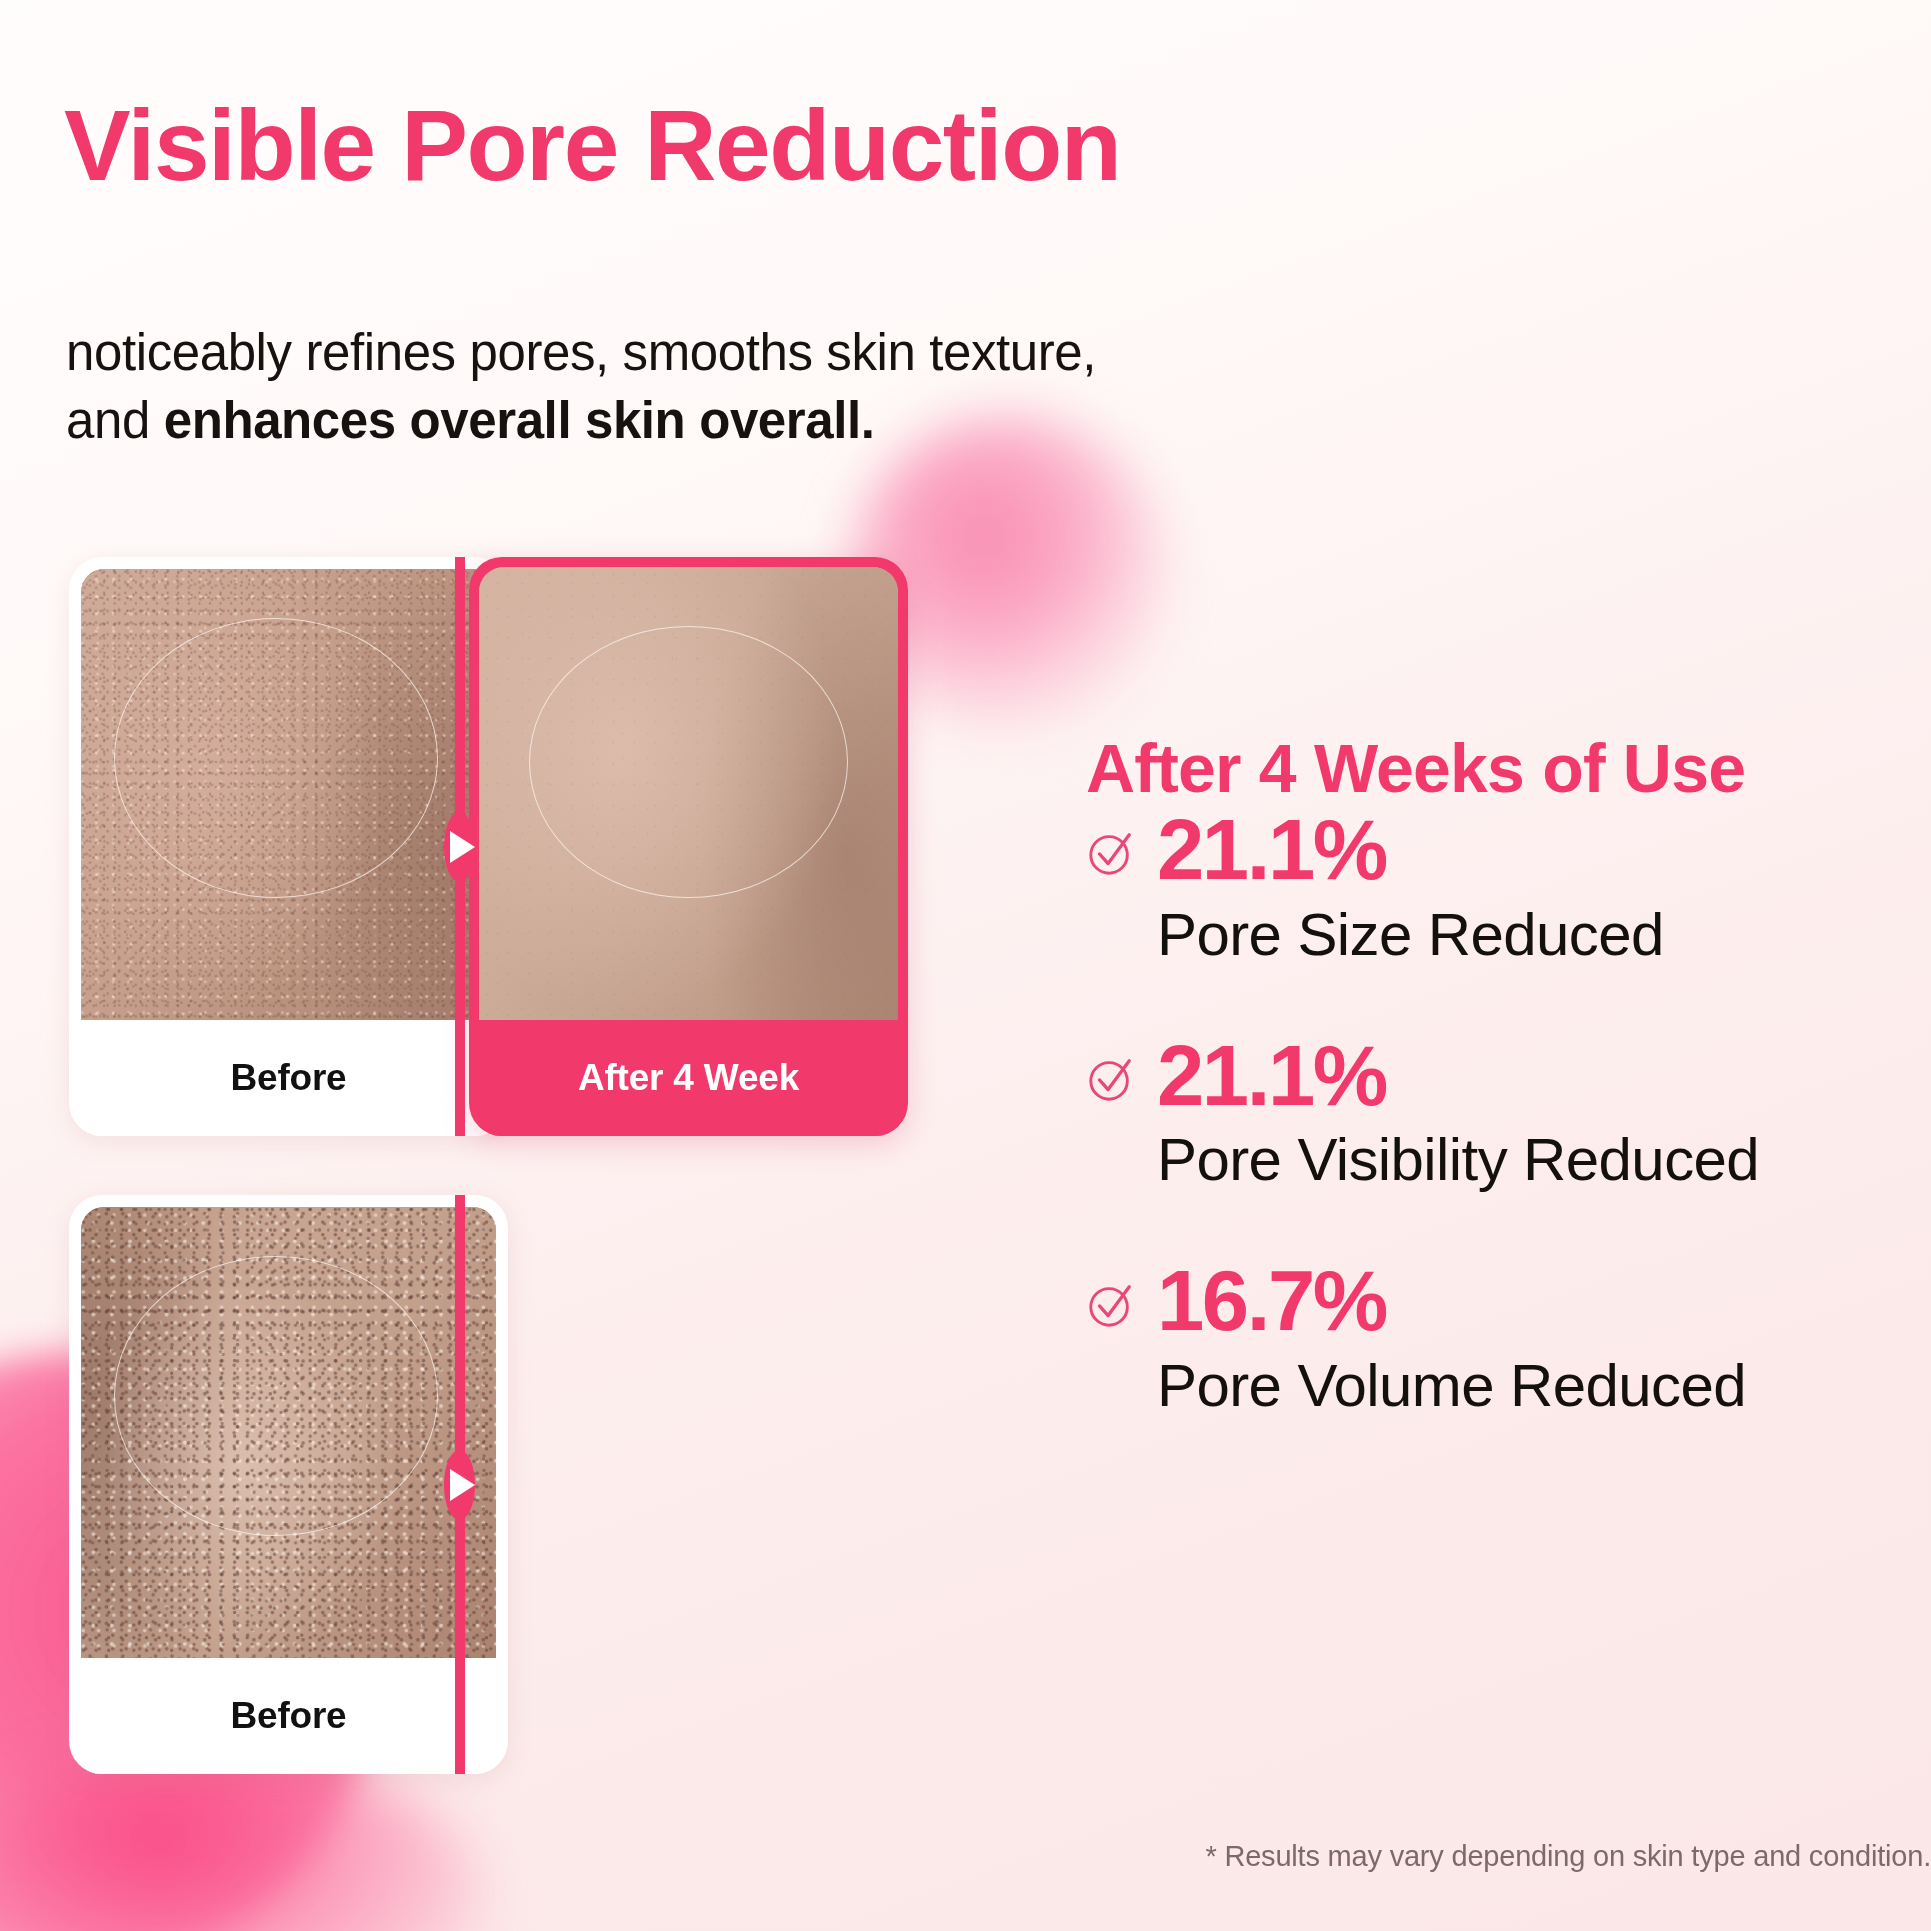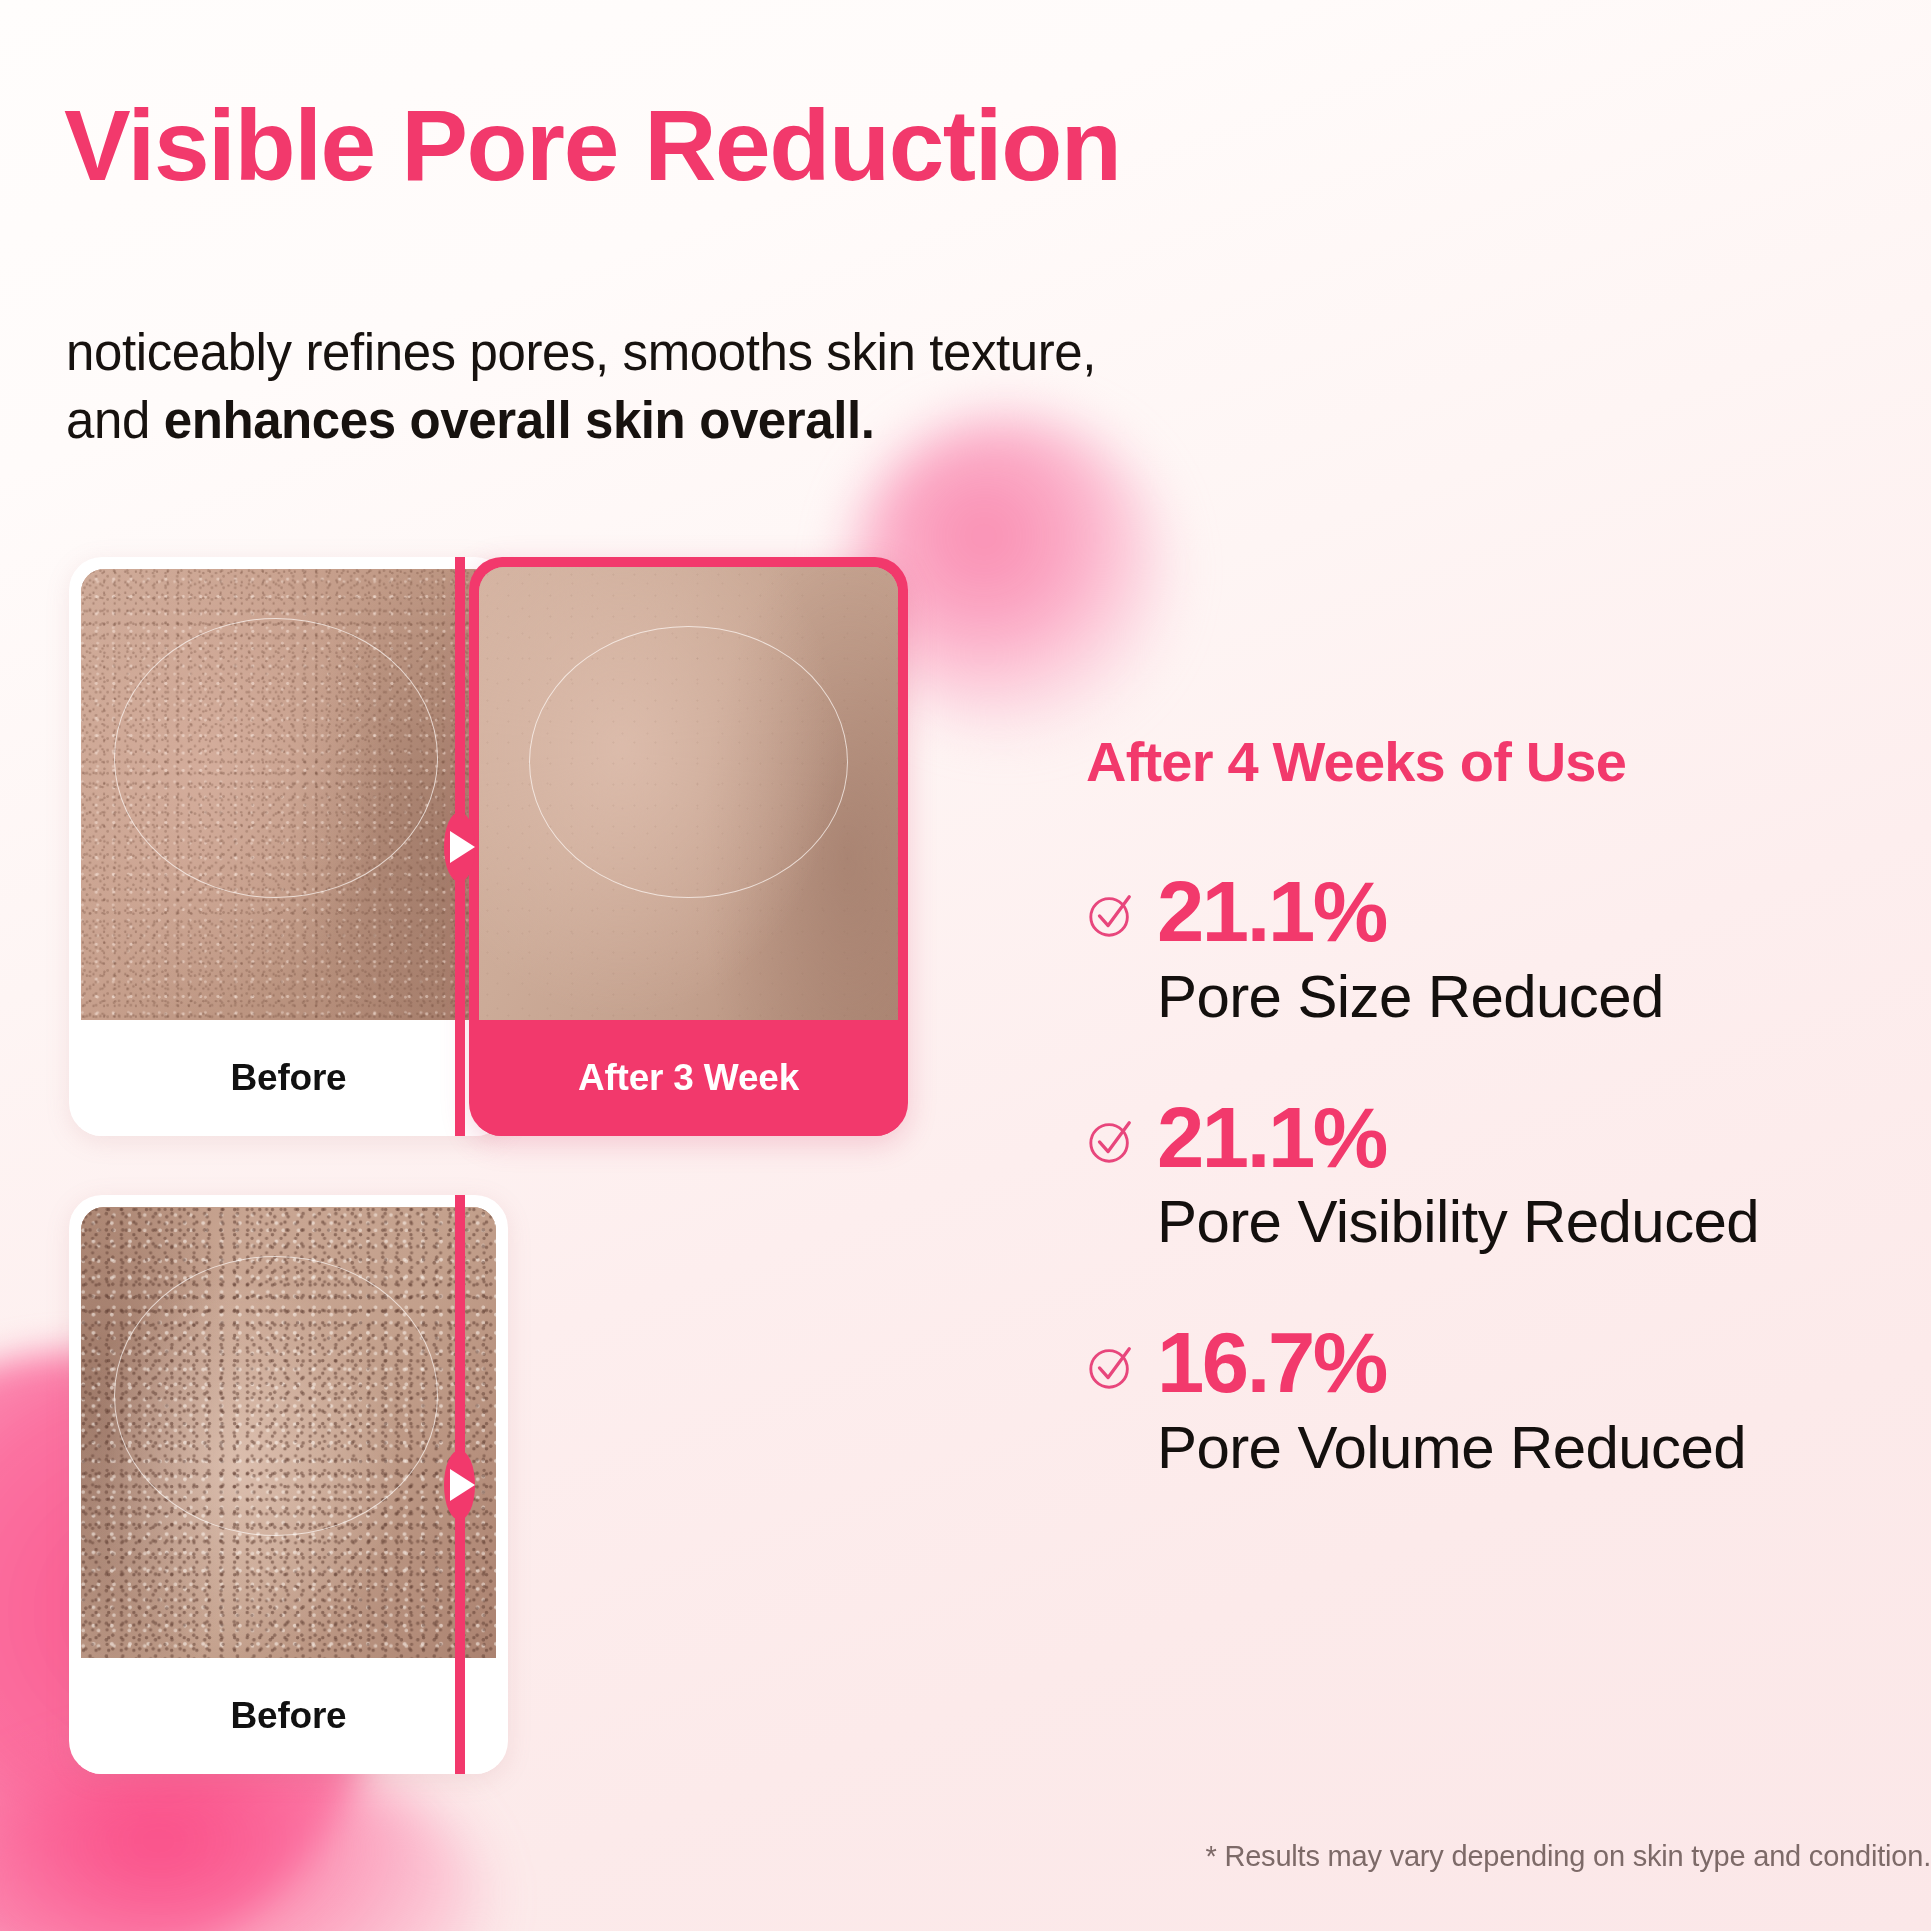--- a/index.html
+++ b/index.html
@@ -250,26 +250,25 @@
   }
 
   
   .stats {
     position: absolute;
     left: 1086px;
     top: 729px;
     width: 792px;
   }
   .stats-heading {
-    font-size: 56px;
+    font-size: 68px;
     font-weight: 700;
     color: #f2396c;
     letter-spacing: -0.8px;
     white-space: nowrap;
-    margin-bottom: 75px;
   }
   .stat {
     margin-bottom: 64px;
   }
   .stat:last-child { margin-bottom: 0; }
   .stat-top {
     display: flex;
     align-items: center;
     gap: 21px;
   }
@@ -330,21 +329,21 @@
         <div class="ring r1"></div>
       </div>
       <div class="caption">Before</div>
     </div>
 
     <div class="panel after">
       <div class="photo">
         <div class="skin smooth-a"></div>
         <div class="ring r2"></div>
       </div>
-      <div class="caption">After 3 Week</div>
+      <div class="caption">After 4 Week</div>
     </div>
 
     <div class="divider">
       <div class="divider-line"></div>
       <div class="play">
         <div class="tri"></div>
       </div>
     </div>
   </div>
 

